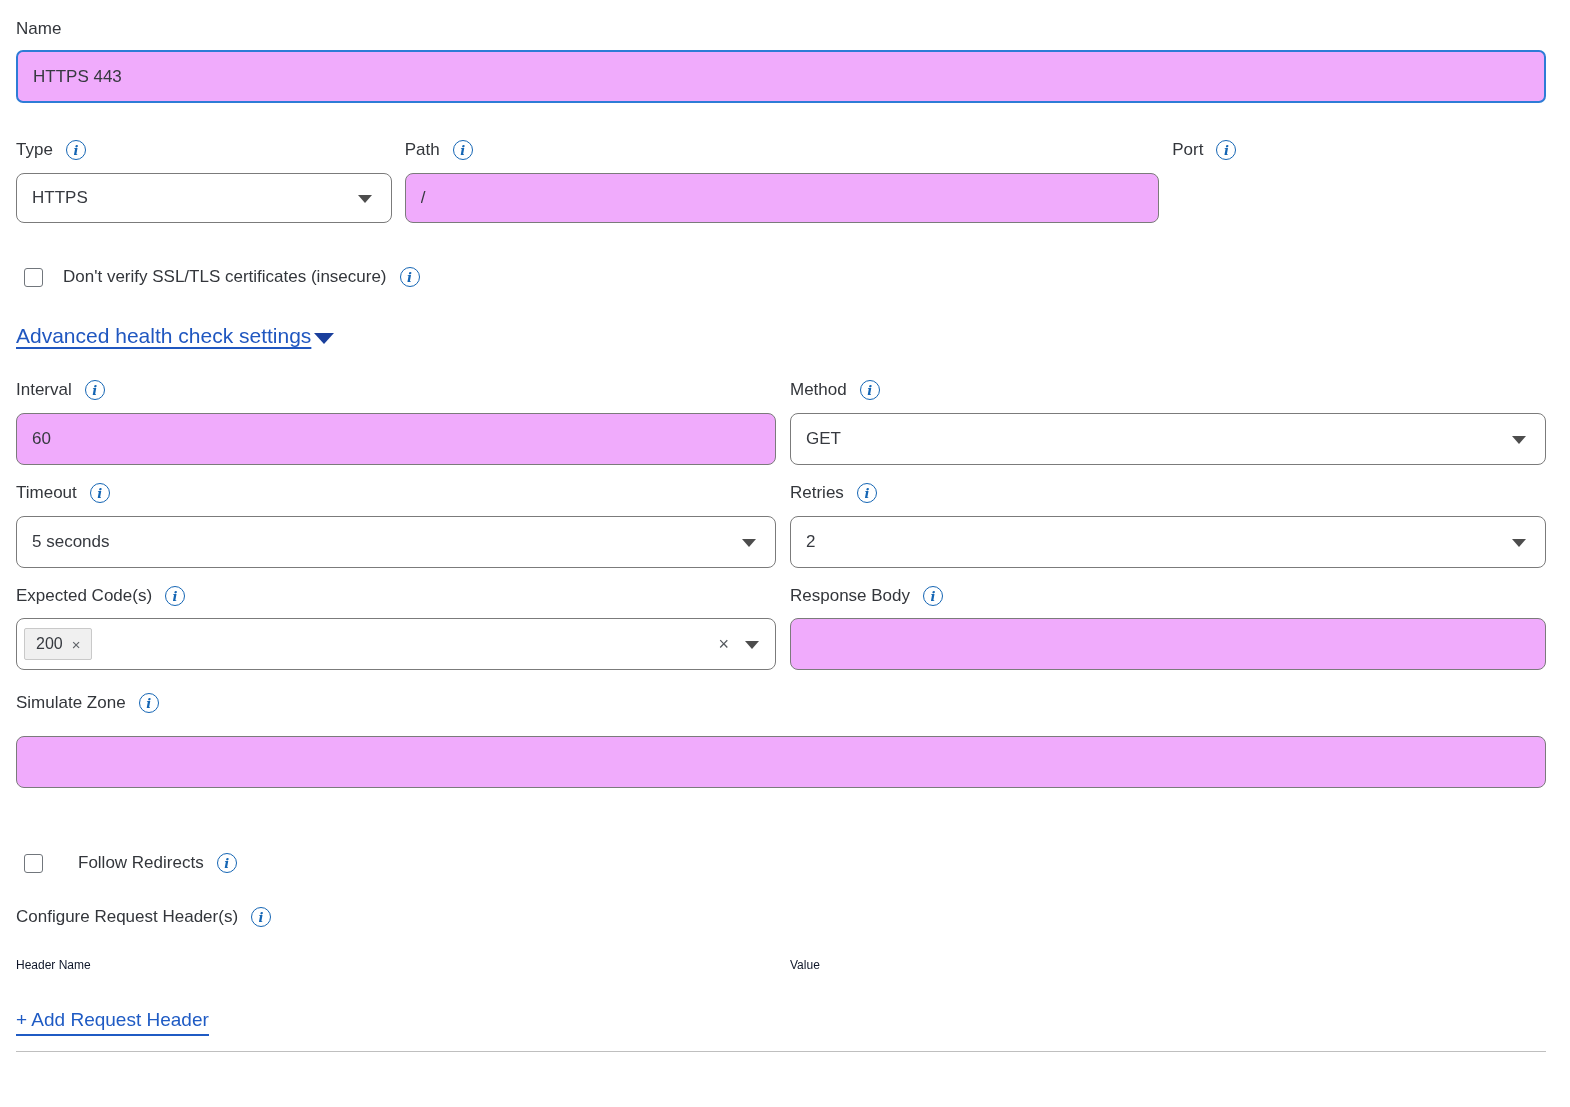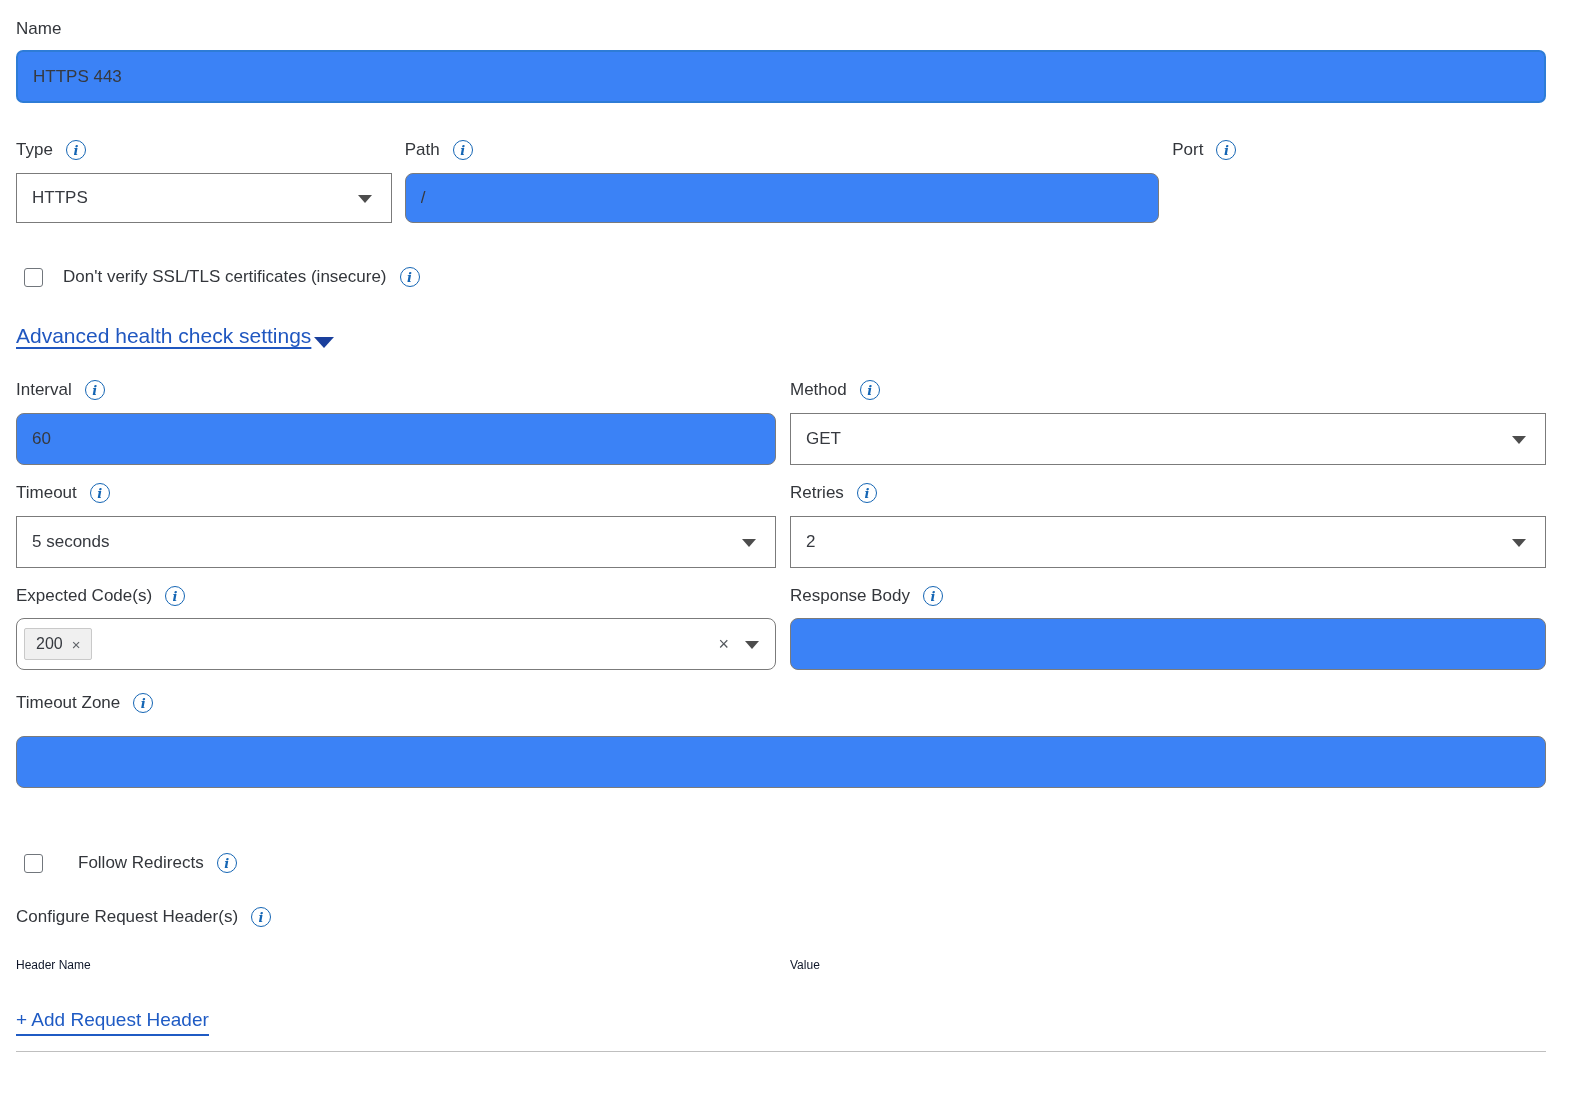--- a/index.html
+++ b/index.html
@@ -19,29 +19,29 @@
   .info-icon {
     display: inline-flex; align-items: center; justify-content: center;
     width: 20px; height: 20px; border: 1.7px solid #1465b4; border-radius: 50%;
     color: #1465b4; font-family: "DejaVu Serif", serif; font-style: italic;
     font-size: 13px; font-weight: 700; line-height: 1; cursor: pointer;
     flex: 0 0 auto;
   }
 
   .tb {
     width: 100%; height: 50px; border: 1px solid #7b7b7b; border-radius: 8px;
-    padding: 0 15px; font-size: 17px; color: #36393f; background: #3b82f6;
+    padding: 0 15px; font-size: 17px; color: #36393f; background: #f0abfc;
     font-family: "Liberation Sans", sans-serif; outline: none;
   }
   .tb.tall { height: 52px; }
   .tb.focused { border: 2px solid #2e7cd6; height: 53px; border-radius: 7px; }
 
   .select {
     position: relative; display: flex; align-items: center;
-    height: 50px; border: 1px solid #7b7b7b; border-radius: 0;
+    height: 50px; border: 1px solid #7b7b7b; border-radius: 8px;
     padding: 0 40px 0 15px; font-size: 17px; color: #36393f; background: #fff;
     cursor: pointer;
   }
   .select.tall { height: 52px; }
   .caret-down {
     position: absolute; right: 19px; top: 50%; margin-top: -3px;
     width: 0; height: 0;
     border-left: 7px solid transparent; border-right: 7px solid transparent;
     border-top: 8px solid #4d4d4d;
   }
@@ -51,21 +51,21 @@
 
   .checkbox-row { display: flex; align-items: center; }
   .checkbox {
     width: 19px; height: 19px; border: 1.7px solid #71767c; border-radius: 3px;
     background: #fff; cursor: pointer; flex: 0 0 auto;
   }
   .checkbox-row .cb-label { font-size: 17px; color: #33363b; }
   .checkbox-row .info-icon { margin-left: 13px; }
 
   .adv-link {
-    display: inline-flex; align-items: flex-end; cursor: pointer;
+    display: inline-flex; align-items: center; cursor: pointer;
     color: #2057c0; font-size: 21px; text-decoration: underline;
     text-underline-offset: 4px;
   }
   .adv-caret {
     width: 0; height: 0; margin-left: 3px; margin-top: 4px;
     border-left: 10px solid transparent; border-right: 10px solid transparent;
     border-top: 11px solid #1a3f9c;
   }
 
   .multiselect {
@@ -215,21 +215,21 @@
         <span class="tag-x">×</span>
       </span>
       <span class="ms-clear">×</span>
       <span class="ms-caret"></span>
     </div>
     <input class="tb tall" type="text" value="" style="">
   </div>
 
   
   <div class="field-label mt-18 mb-11">
-    <span>Timeout Zone</span>
+    <span>Simulate Zone</span>
     <span class="info-icon">i</span>
   </div>
   <input class="tb tall" type="text" value="" style="">
 
   
   <div class="checkbox-row mt-43" style="padding-left:8px;">
     <span class="checkbox"></span>
     <span class="cb-label" style="margin-left:35px;">Follow Redirects</span>
     <span class="info-icon">i</span>
   </div>

